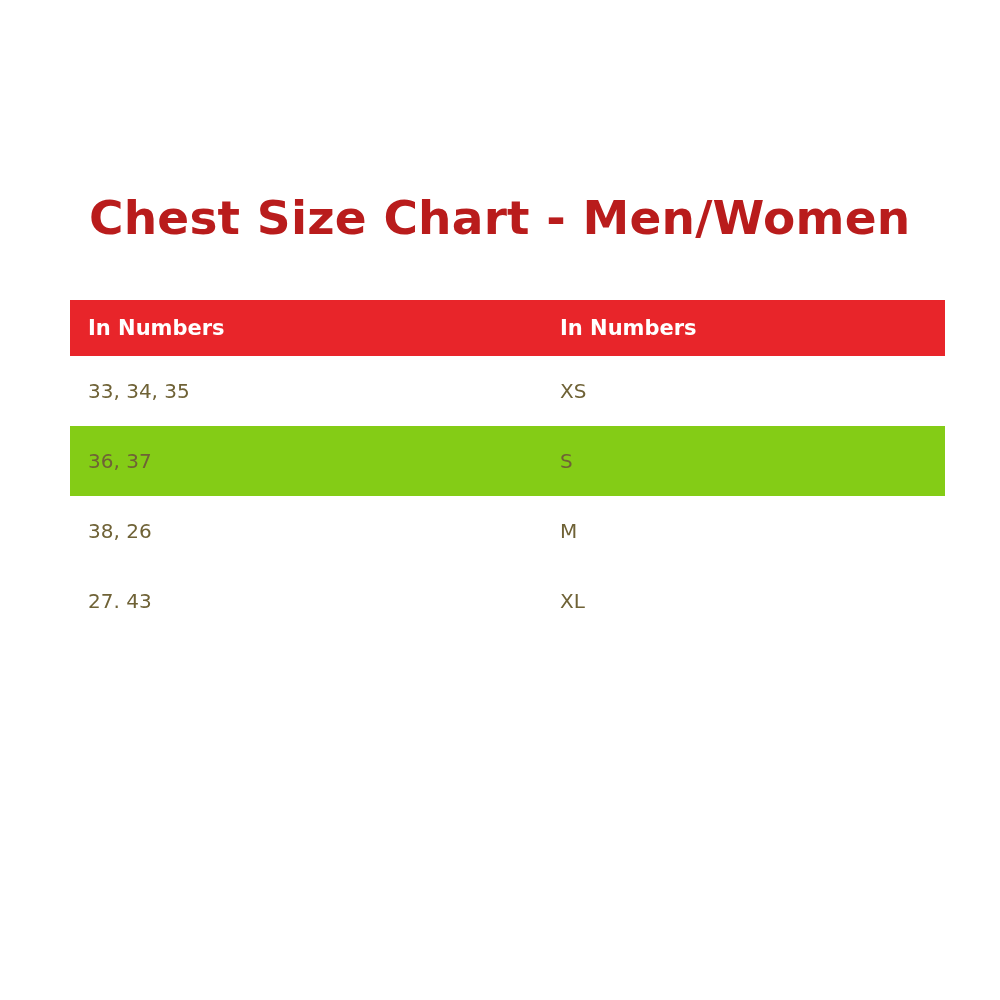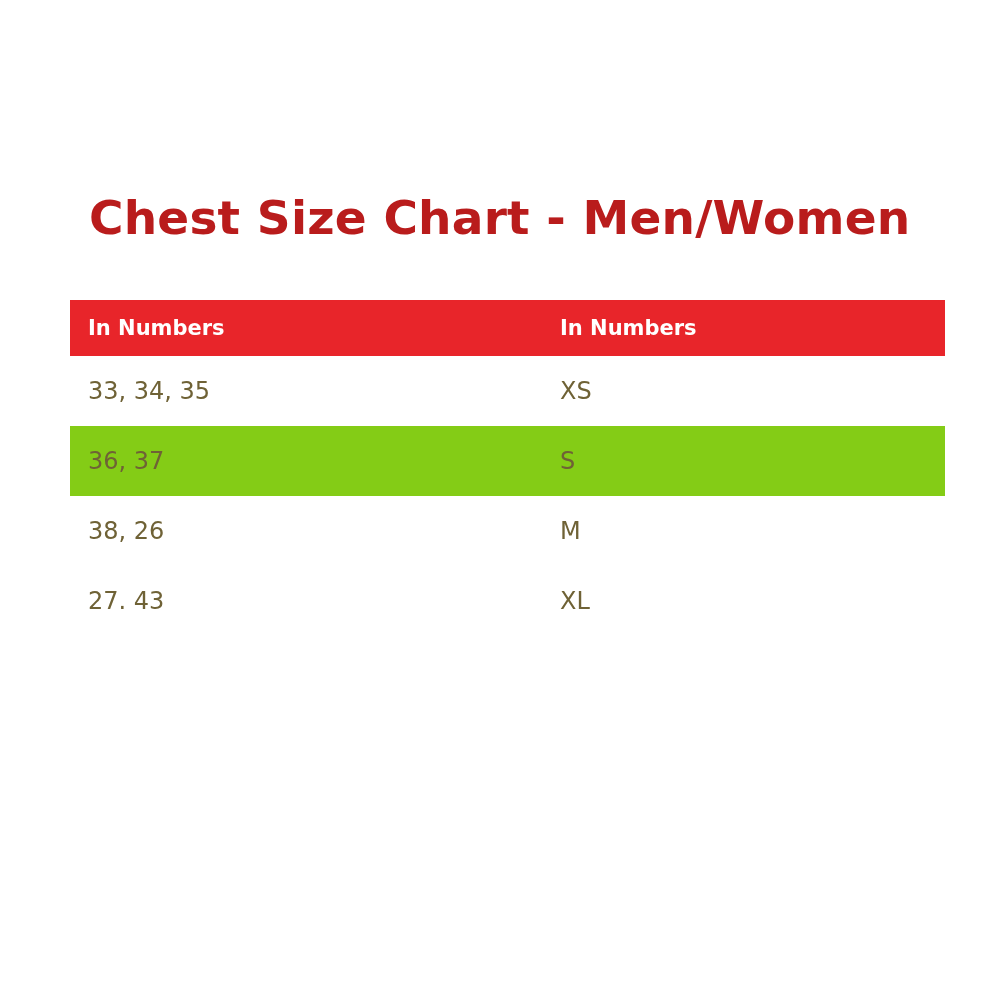--- a/index.html
+++ b/index.html
@@ -47,21 +47,21 @@
     font-size: 21px;
     font-weight: bold;
     text-align: left;
     padding: 16px 0 16px 18px;
     height: 44px;
     box-sizing: border-box;
     vertical-align: middle;
     font-family: "DejaVu Sans", sans-serif;
   }
   .size-table tbody td {
-    font-size: 24px;
+    font-size: 20px;
     color: #6f6236;
     padding: 0 0 0 18px;
     height: 70px;
     vertical-align: middle;
     border: none;
     font-family: "DejaVu Sans", sans-serif;
   }
   .size-table tbody tr.row-alt td {
     background: #84cc16;
   }

